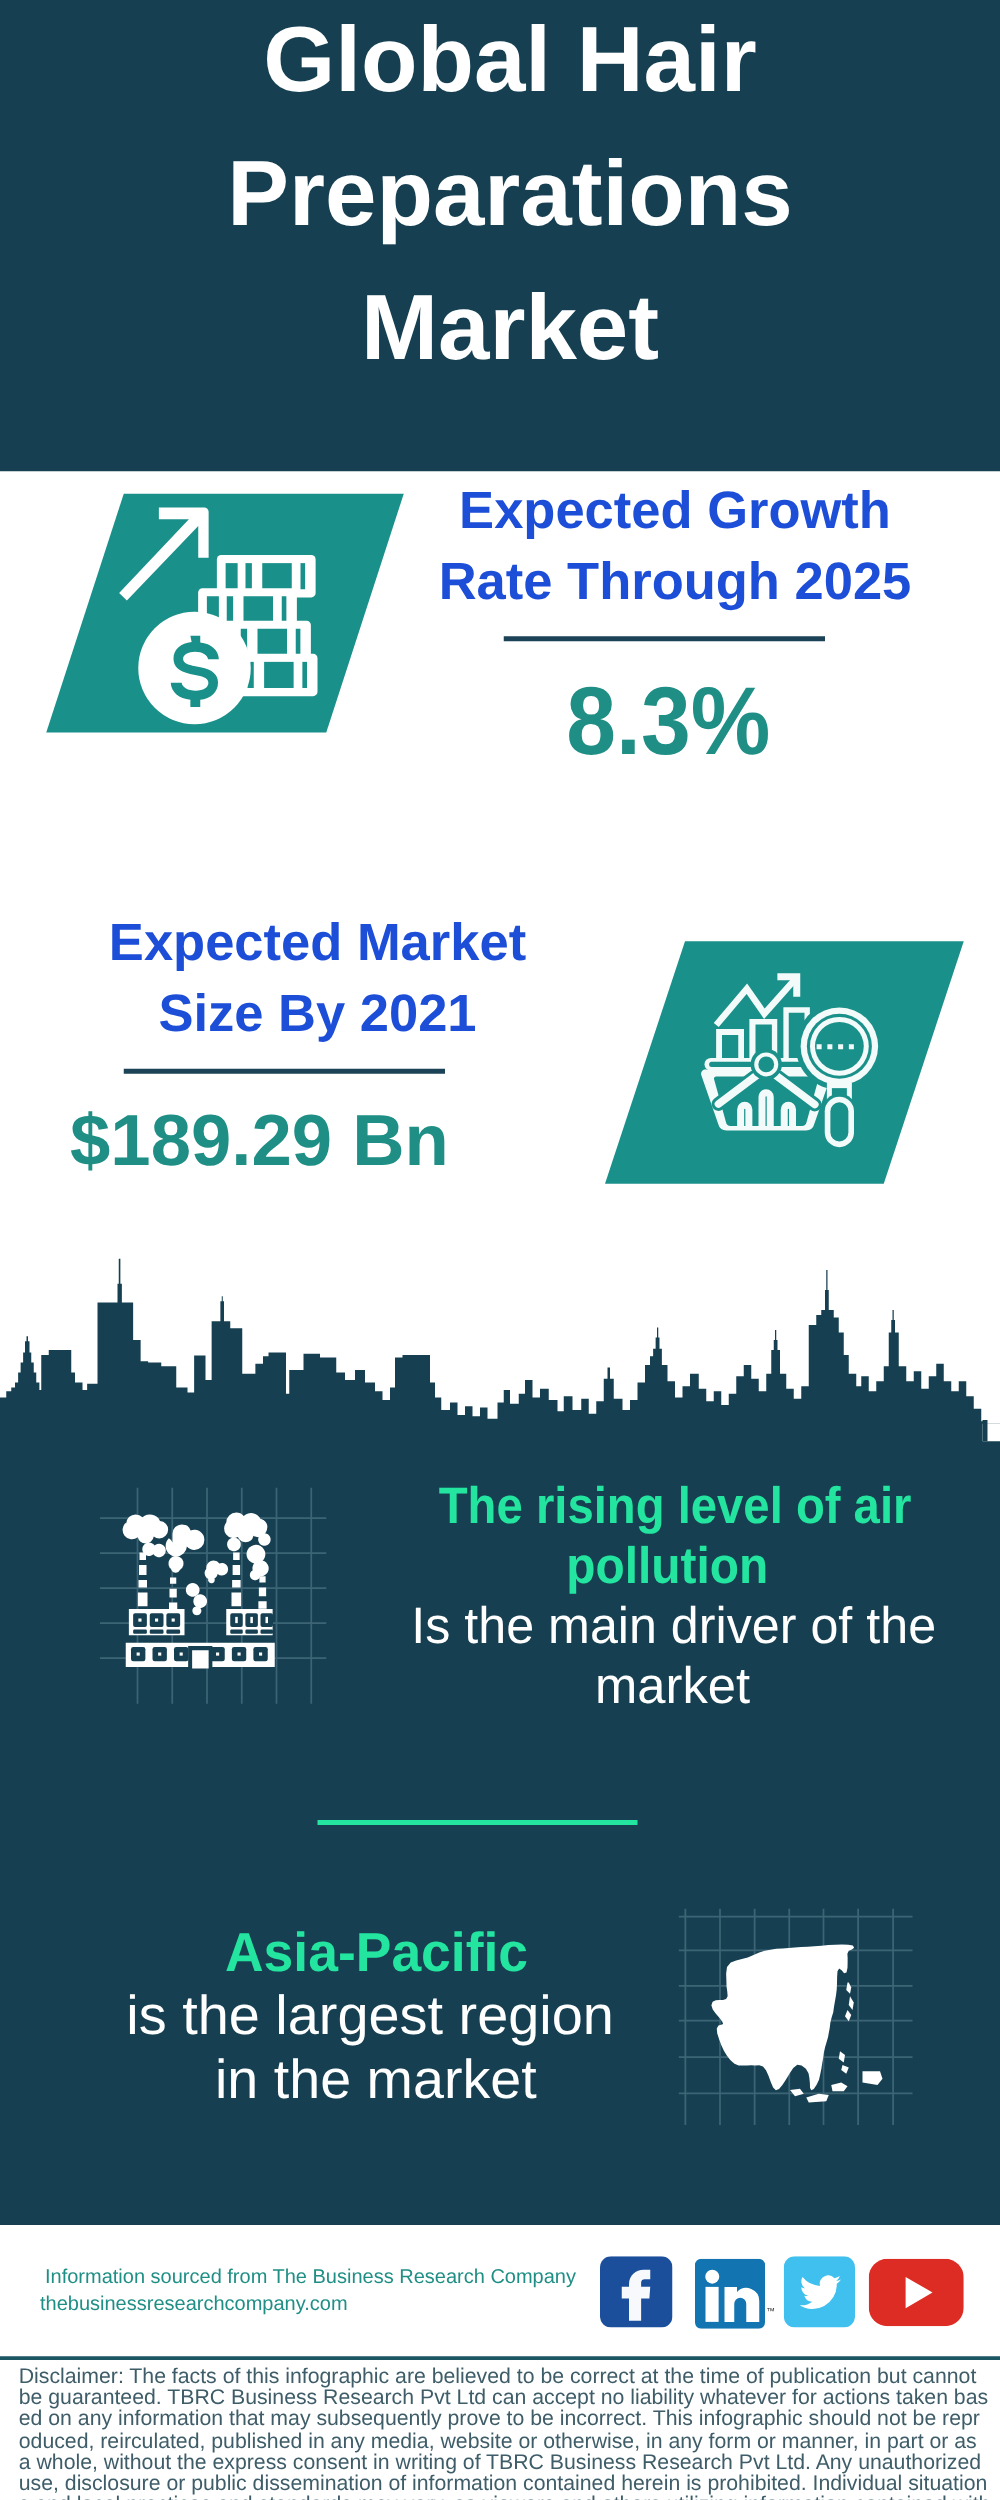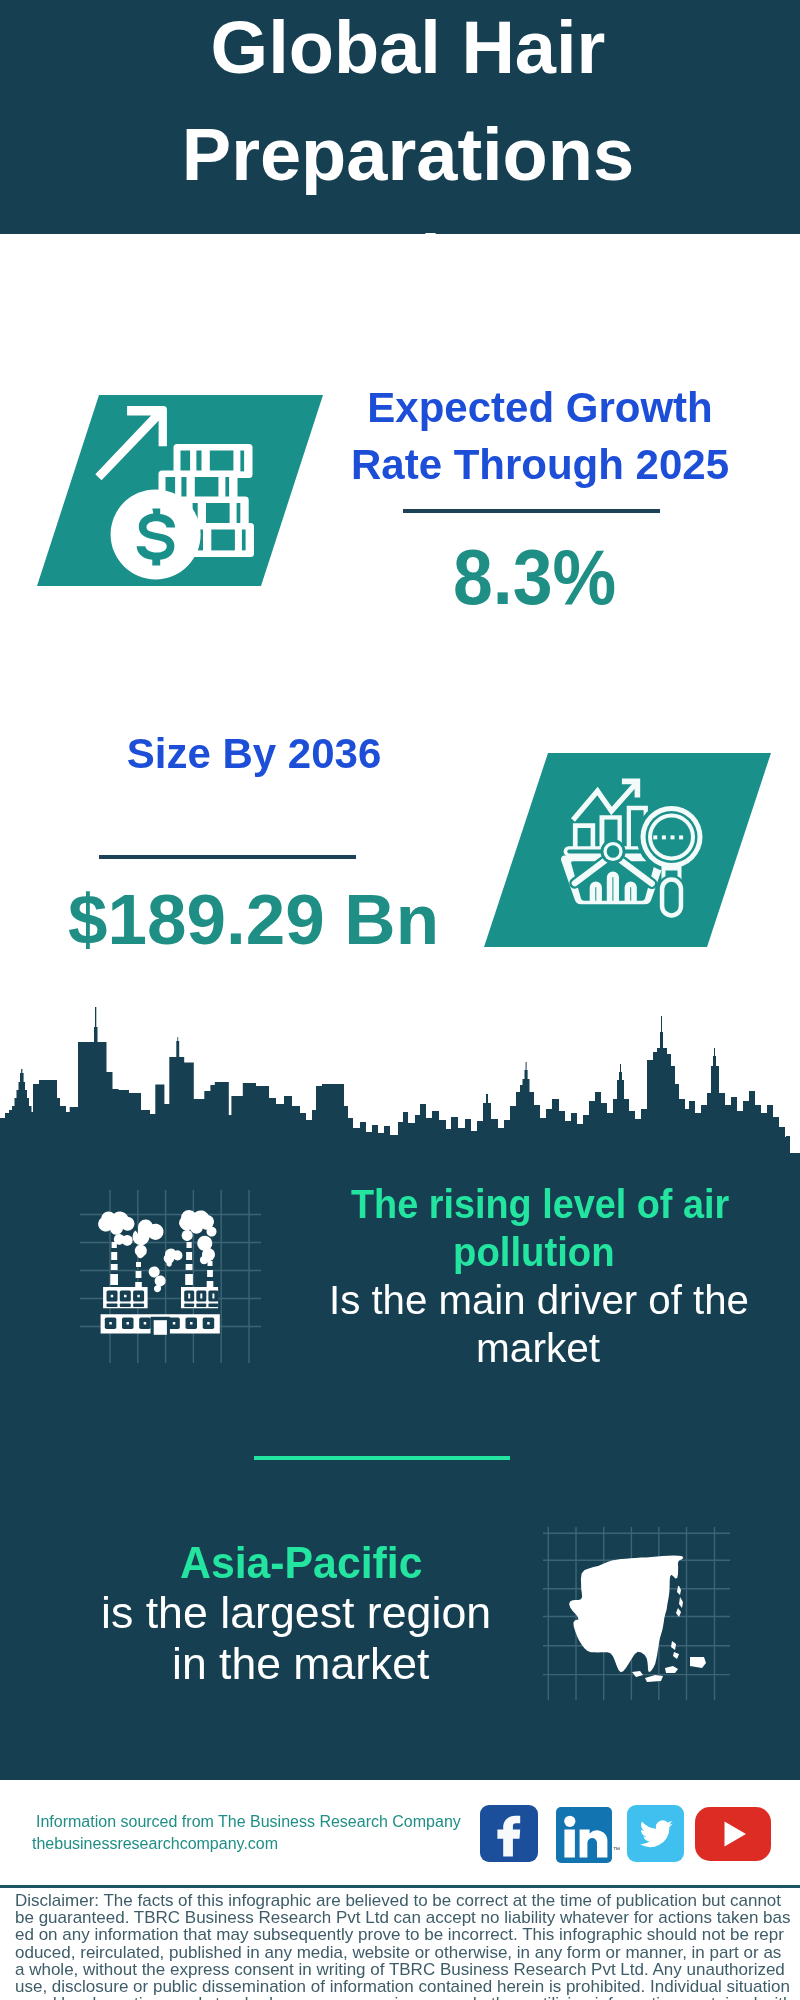--- a/index.html
+++ b/index.html
@@ -1,21 +1,21 @@
 <!DOCTYPE html>
 <html><head>
 <meta charset="utf-8">
 <style>
   *{box-sizing:border-box;margin:0;padding:0}
   html,body{width:800px;height:2000px;}
   body{font-family:"Liberation Sans",sans-serif;background:#ffffff;overflow:hidden;}
   .page{position:relative;width:800px;height:2000px;background:#fff;}
 
   
-  .hdr{position:absolute;left:0;top:0;width:800px;height:234px;background:#164052;}
+  .hdr{position:absolute;left:0;top:0;width:800px;height:377px;background:#164052;}
   .hdr .title{position:absolute;left:8px;top:-6px;width:800px;text-align:center;color:#ffffff;
     font-size:74px;line-height:107px;font-weight:bold;}
 
   
   .para{position:absolute;overflow:visible;}
   .stat-box{position:absolute;text-align:center;}
   .stat-head{color:#1d4ed8;font-size:42px;line-height:57px;font-weight:bold;}
   .rule{height:4px;background:#1c4257;margin:14px auto 10px;}
   .stat-val{color:#1f8f86;font-weight:bold;line-height:1;}
   .skyline{position:absolute;left:0;width:800px;}
@@ -85,24 +85,25 @@
   </svg>
 
   <div class="stat-box" style="left:340px;top:379px;width:400px;">
     <div class="stat-head">Expected Growth</div>
     <div class="stat-head">Rate Through 2025</div>
   </div>
   <div class="rule" style="position:absolute;left:403px;top:509px;width:257px;margin:0"></div>
   <div class="stat-val" style="position:absolute;left:453px;top:539px;font-size:77px;transform:scaleX(0.93);transform-origin:left top;">8.3%</div>
 
   <div class="stat-box" style="left:54px;top:725px;width:400px;">
-    <div class="stat-head">Size By 2036</div>
+    <div class="stat-head">Expected Market</div>
+    <div class="stat-head">Size By 2021</div>
   </div>
   <div class="rule" style="position:absolute;left:99px;top:855px;width:257px;margin:0"></div>
-  <div class="stat-val" style="position:absolute;left:68px;top:884px;font-size:71px;">$189.29 Bn</div>
+  <div class="stat-val" style="position:absolute;left:56px;top:884px;font-size:58px;">$189.29 Bn</div>
 
   <svg class="para" style="left:475px;top:748px;width:325px;height:205px" viewBox="475 748 325 205">
     <polygon points="548,753 771,753 707,947 484,947" fill="#1a908a"></polygon>
     <g>
 
       <g fill="none" stroke="#f2fbf9" stroke-width="5.2" stroke-linecap="butt" stroke-linejoin="miter">
         <polyline points="573,820 597.5,791 611.5,811 636,783.5"></polyline>
       </g>
       <path d="M621.9,778.6 h18.3 v18.8 h-5.6 v-13.2 h-12.7 Z" fill="#f2fbf9"></path>
 

